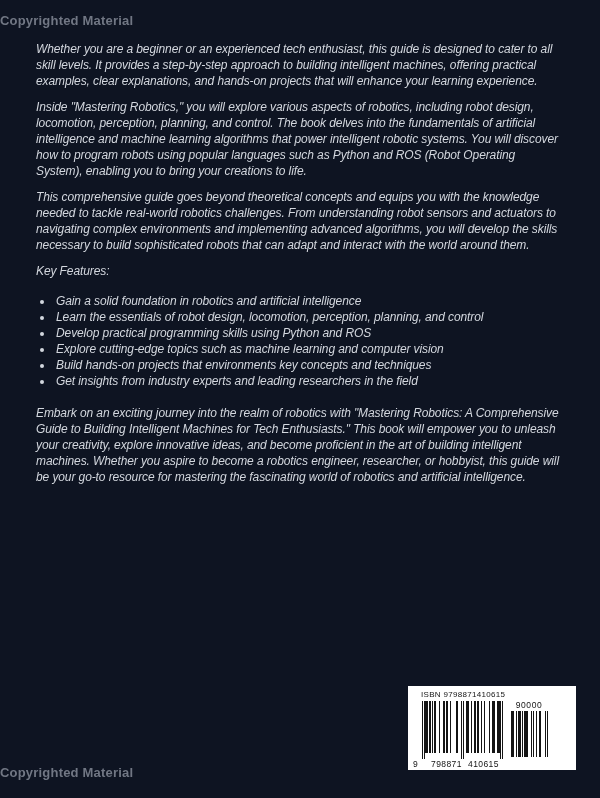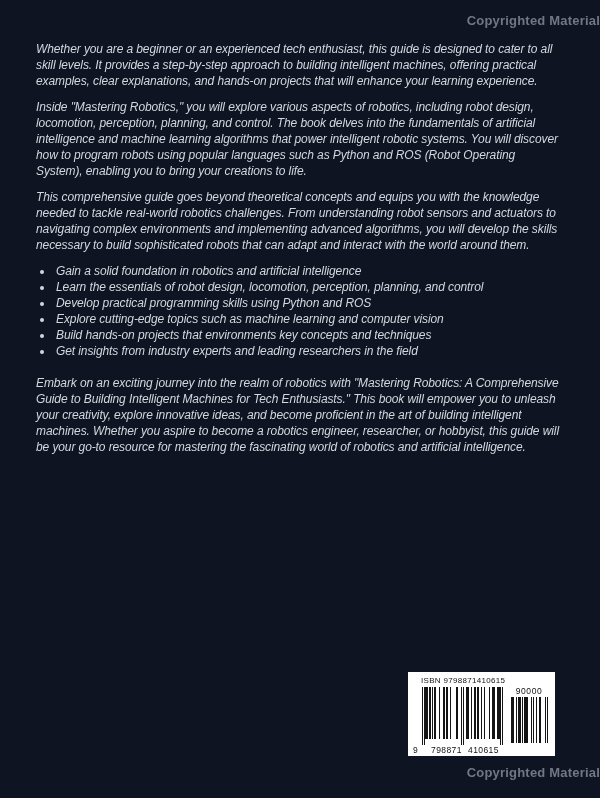--- a/index.html
+++ b/index.html
@@ -12,21 +12,21 @@
   html,body{margin:0;padding:0;background:#000;}
   .cover{
     position:relative;
     width:600px;height:798px;
     background:var(--bg);
     overflow:hidden;
     font-family:"Liberation Sans",sans-serif;
   }
   .banner{
     position:absolute;left:0;width:100%;
-    text-align:right;
+    text-align:left;
     font:bold 13px/14px "Liberation Sans",sans-serif;
     color:var(--muted);
     letter-spacing:.2px;
   }
   .banner--top{top:14px;}
   .banner--bottom{top:766px;}
 
   .content{
     position:absolute;left:36px;top:41px;width:524px;
     color:var(--text);
@@ -37,22 +37,22 @@
   .content p.kf-heading{margin:2px 0 14px;}
   .content ul{
     margin:0 0 16px;
     padding-left:18px;
     list-style:disc;
   }
   .content li{margin:0;padding-left:2px;}
   .content p.closing{margin-top:12px;}
 
   .barcode-box{
-    position:absolute;left:408px;top:672px;
-    width:147px;height:84px;
+    position:absolute;left:408px;top:686px;
+    width:168px;height:84px;
     background:var(--bc-bg);
     color:var(--bc-ink);
     font-style:normal;
   }
   .isbn-label{
     margin:4px 0 0 13px;
     font:normal 8px/10px "Liberation Sans",sans-serif;
     letter-spacing:.3px;
     white-space:nowrap;
   }
@@ -75,20 +75,21 @@
 <body>
 
 <div class="cover">
 
   <div class="banner banner--top">Copyrighted Material</div>
 
   <div class="content">
     <p>Whether you are a beginner or an experienced tech enthusiast, this guide is designed to cater to all skill levels. It provides a step-by-step approach to building intelligent machines, offering practical examples, clear explanations, and hands-on projects that will enhance your learning experience.</p>
     <p>Inside "Mastering Robotics," you will explore various aspects of robotics, including robot design, locomotion, perception, planning, and control. The book delves into the fundamentals of artificial intelligence and machine learning algorithms that power intelligent robotic systems. You will discover how to program robots using popular languages such as Python and ROS (Robot Operating System), enabling you to bring your creations to life.</p>
     <p>This comprehensive guide goes beyond theoretical concepts and equips you with the knowledge needed to tackle real-world robotics challenges. From understanding robot sensors and actuators to navigating complex environments and implementing advanced algorithms, you will develop the skills necessary to build sophisticated robots that can adapt and interact with the world around them.</p>
+    <p class="kf-heading">Key Features:</p>
     <ul>
         <li>Gain a solid foundation in robotics and artificial intelligence</li>
         <li>Learn the essentials of robot design, locomotion, perception, planning, and control</li>
         <li>Develop practical programming skills using Python and ROS</li>
         <li>Explore cutting-edge topics such as machine learning and computer vision</li>
         <li>Build hands-on projects that environments key concepts and techniques</li>
         <li>Get insights from industry experts and leading researchers in the field</li>
       </ul>
     <p class="closing">Embark on an exciting journey into the realm of robotics with "Mastering Robotics: A Comprehensive Guide to Building Intelligent Machines for Tech Enthusiasts." This book will empower you to unleash your creativity, explore innovative ideas, and become proficient in the art of building intelligent machines. Whether you aspire to become a robotics engineer, researcher, or hobbyist, this guide will be your go-to resource for mastering the fascinating world of robotics and artificial intelligence.</p>
   </div>

